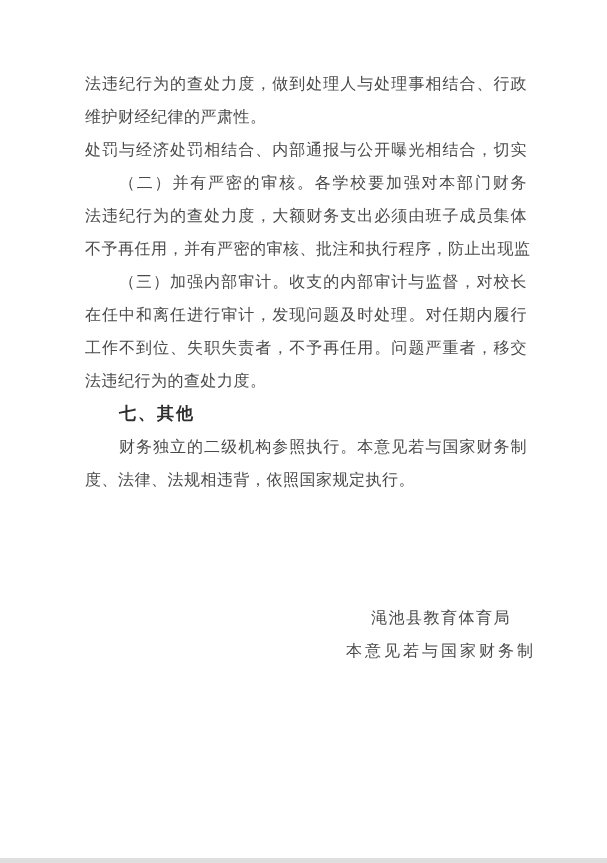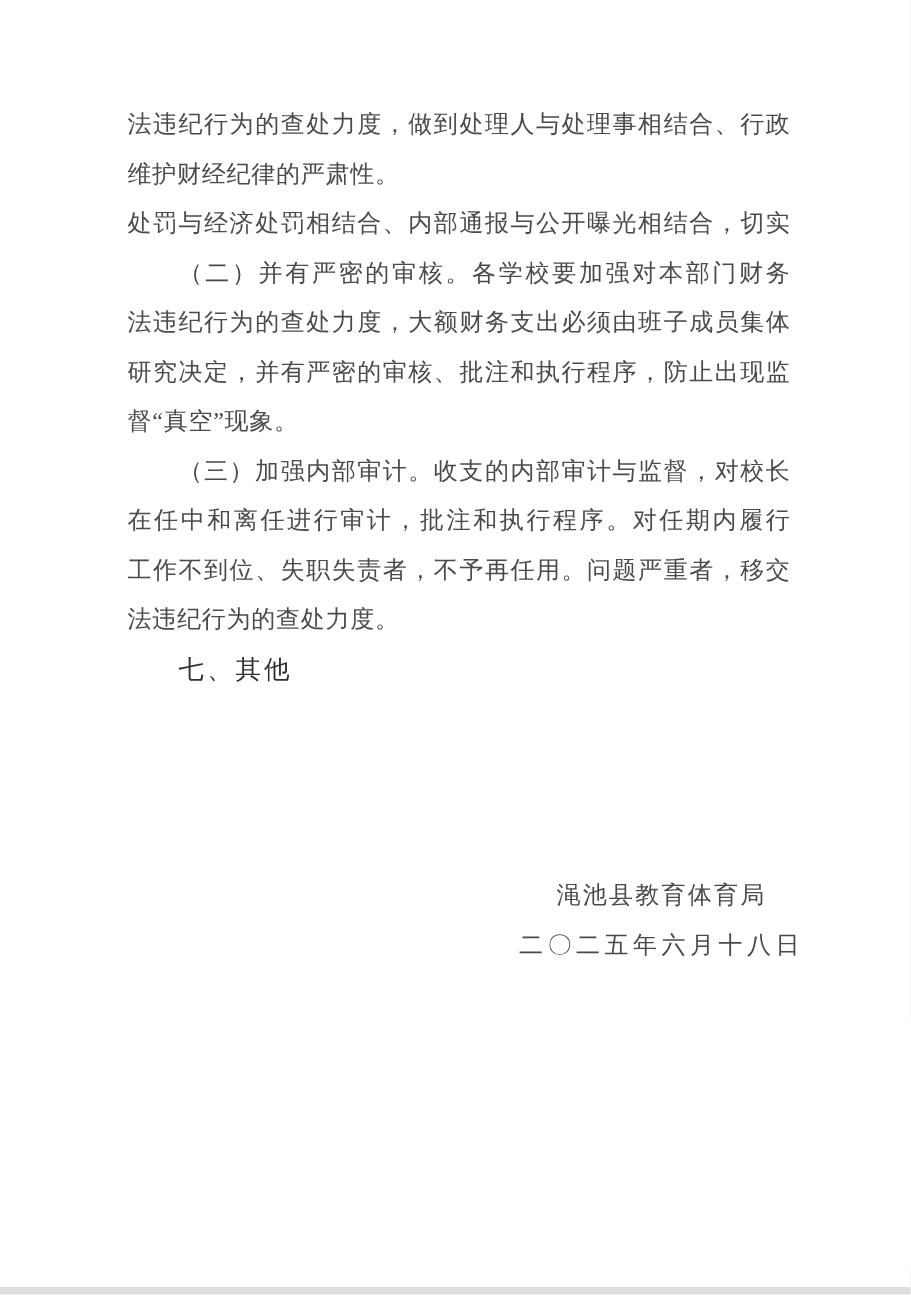--- a/index.html
+++ b/index.html
@@ -32,39 +32,40 @@
     letter-spacing: 0.5px;
   }
   .line.last {
     text-align-last: left;
   }
   .line.indent {
     text-indent: 34px;
   }
   .para.heading .line {
     font-family: "Liberation Sans", sans-serif;
-    font-weight: normal;
+    font-weight: bold;
     font-size: 17px;
     color: #2e2e2e;
     letter-spacing: 2px;
     text-align-last: left;
   }
   .signature {
     position: absolute;
     top: 581px;
     right: 36px;
     width: 260px;
     text-align: center;
     color: #4a4a4a;
   }
   .sig-org {
     height: 33px;
     line-height: 33px;
     font-size: 16px;
     letter-spacing: 1.5px;
+    margin-top: 20px;
   }
   .sig-date {
     height: 33px;
     line-height: 33px;
     font-size: 16px;
     letter-spacing: 3px;
   }
   .page-edge {
     position: absolute;
     left: 0;
@@ -80,31 +81,34 @@
 <div class="page">
   <div class="content">
       <div class="para">
         <div class="line">法违纪行为的查处力度，做到处理人与处理事相结合、行政</div>
         <div class="line last">维护财经纪律的严肃性。</div>
         <div class="line">处罚与经济处罚相结合、内部通报与公开曝光相结合，切实</div>
       </div>
       <div class="para">
         <div class="line indent">（二）并有严密的审核。各学校要加强对本部门财务</div>
         <div class="line">法违纪行为的查处力度，大额财务支出必须由班子成员集体</div>
-        <div class="line">研究决定，并有严密的审核、批注和执行程序，防止出现监</div>
-        <div class="line last">督“真空”现象。</div>
+        <div class="line">不予再任用，并有严密的审核、批注和执行程序，防止出现监</div>
       </div>
       <div class="para">
         <div class="line indent">（三）加强内部审计。收支的内部审计与监督，对校长</div>
-        <div class="line">在任中和离任进行审计，批注和执行程序。对任期内履行</div>
+        <div class="line">在任中和离任进行审计，发现问题及时处理。对任期内履行</div>
         <div class="line">工作不到位、失职失责者，不予再任用。问题严重者，移交</div>
         <div class="line last">法违纪行为的查处力度。</div>
       </div>
       <div class="para heading">
         <div class="line indent last">七、其他</div>
       </div>
+      <div class="para">
+        <div class="line indent">财务独立的二级机构参照执行。本意见若与国家财务制</div>
+        <div class="line last">度、法律、法规相违背，依照国家规定执行。</div>
+      </div>
     </div>
   <div class="signature">
     <div class="sig-org">渑池县教育体育局</div>
-    <div class="sig-date">二〇二五年六月十八日</div>
+    <div class="sig-date">本意见若与国家财务制</div>
   </div>
   <div class="page-edge"></div>
 </div>
 
 </body></html>

